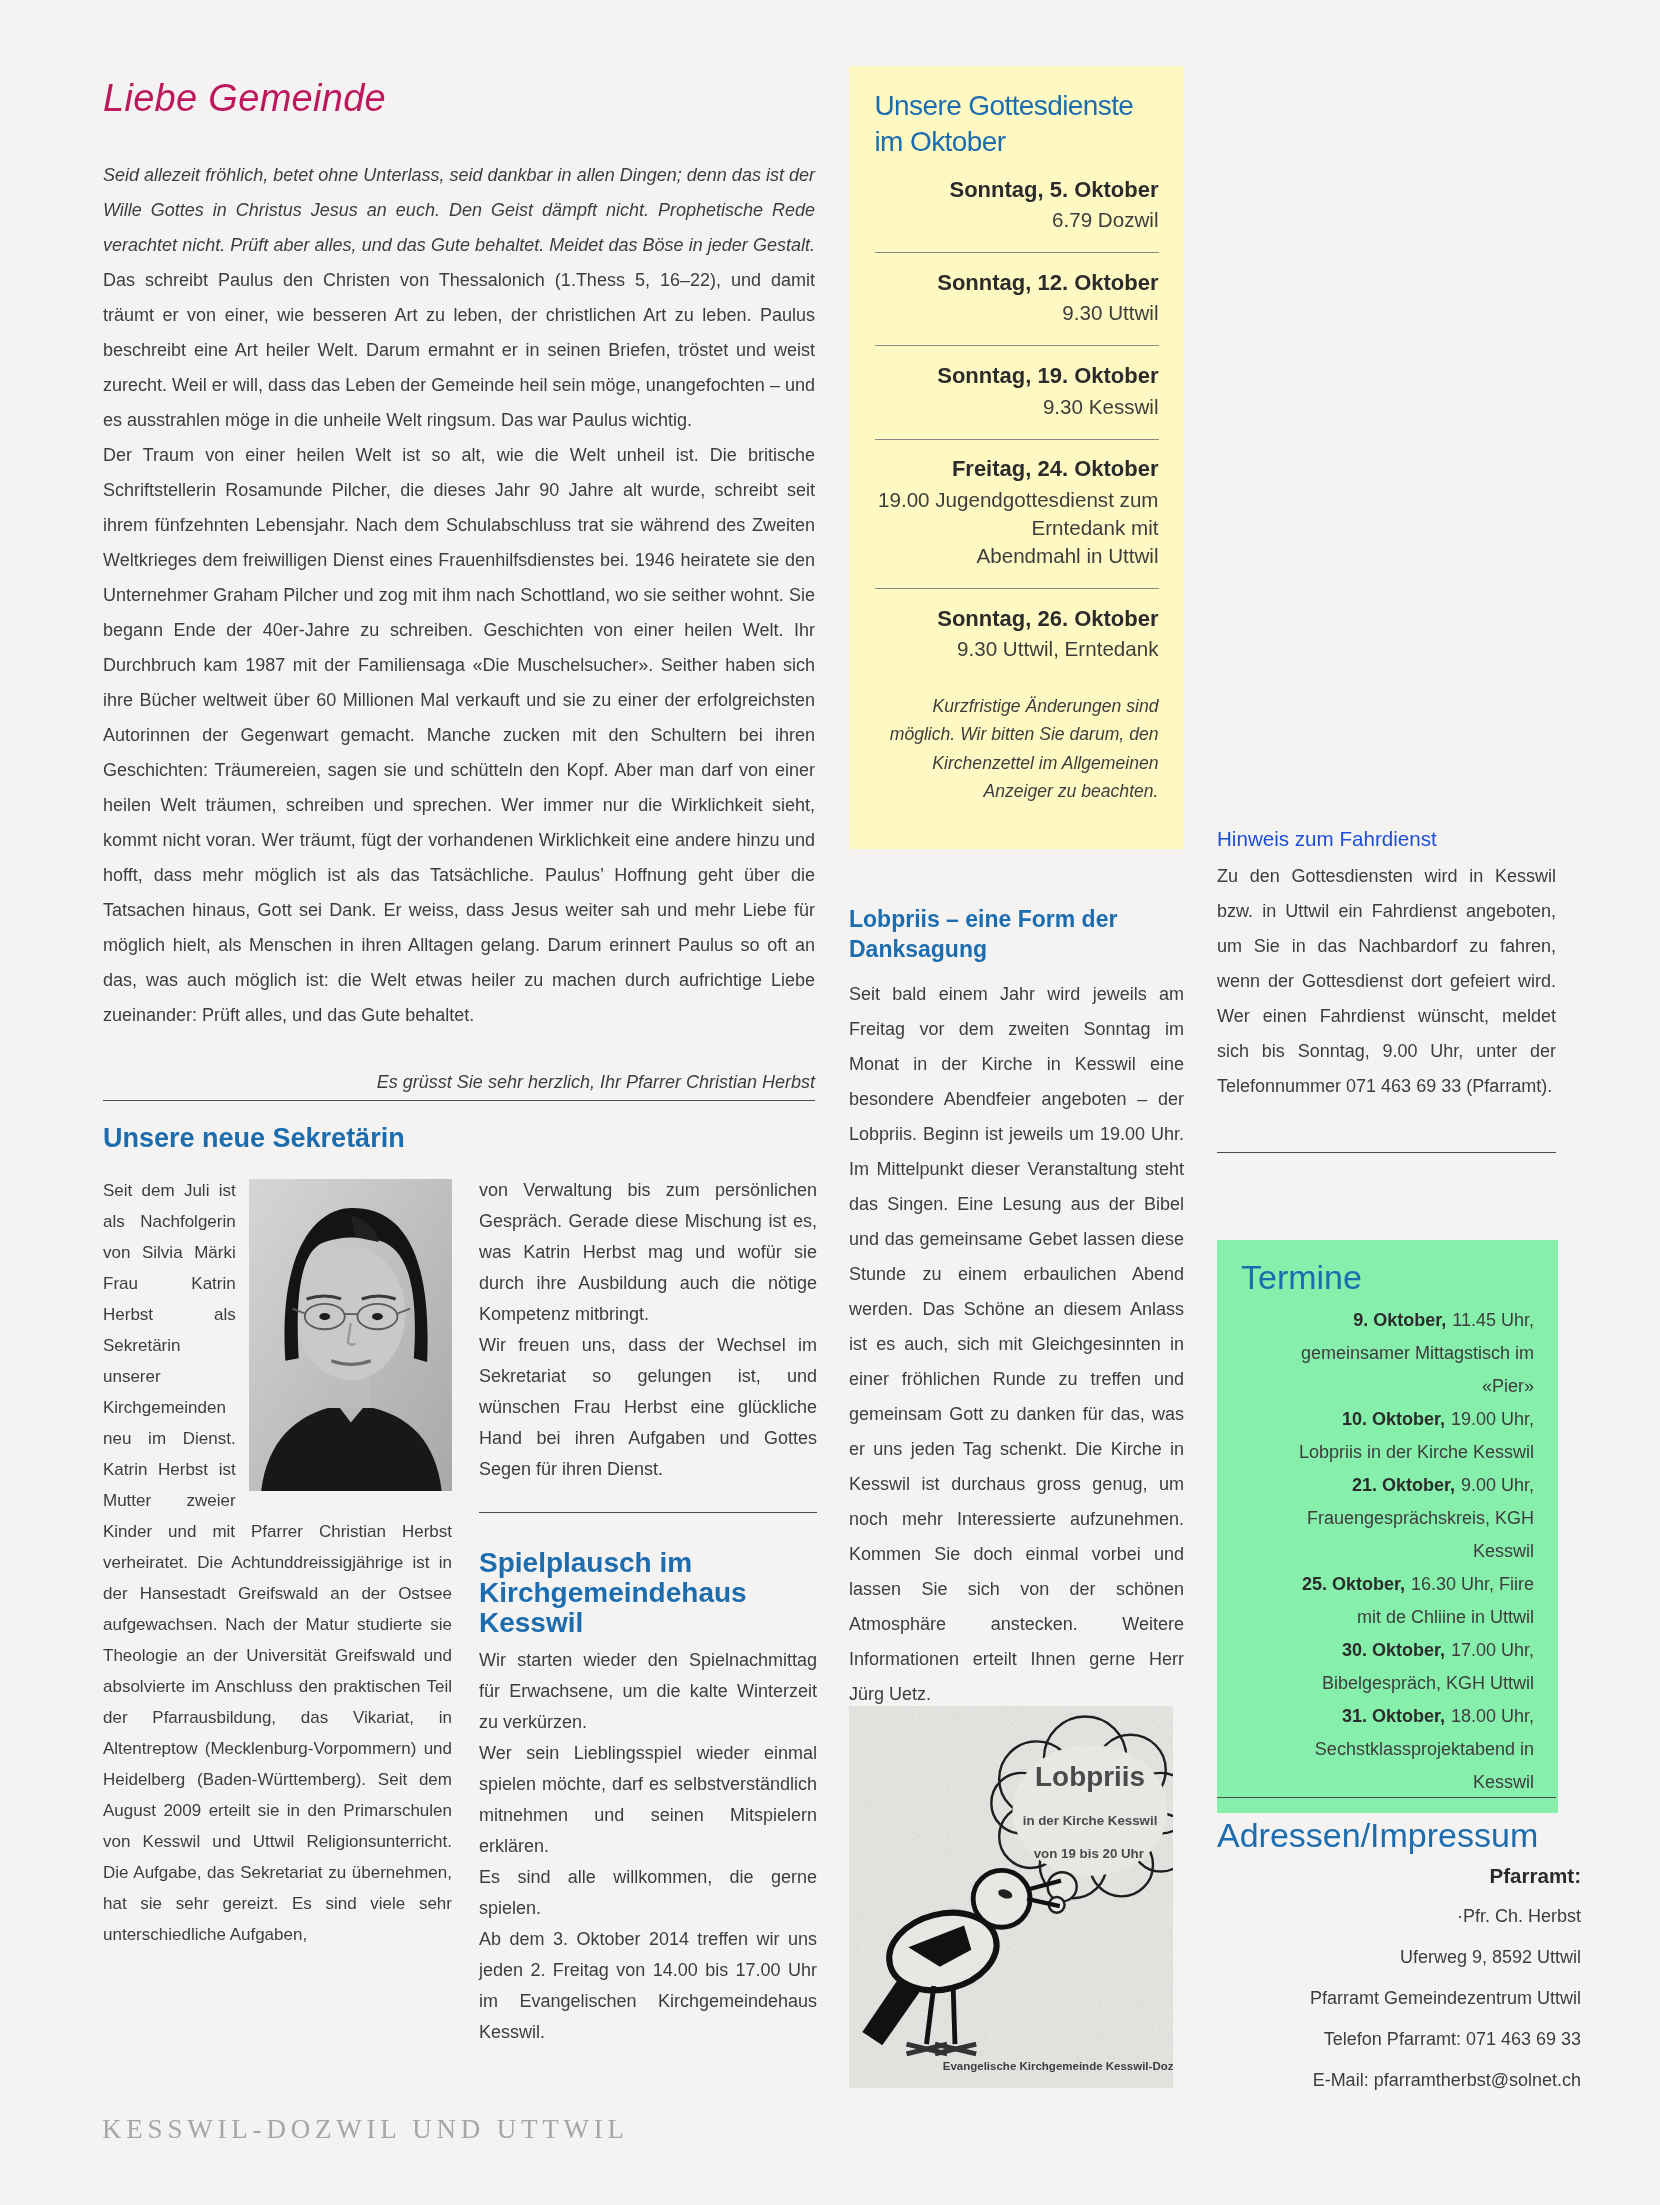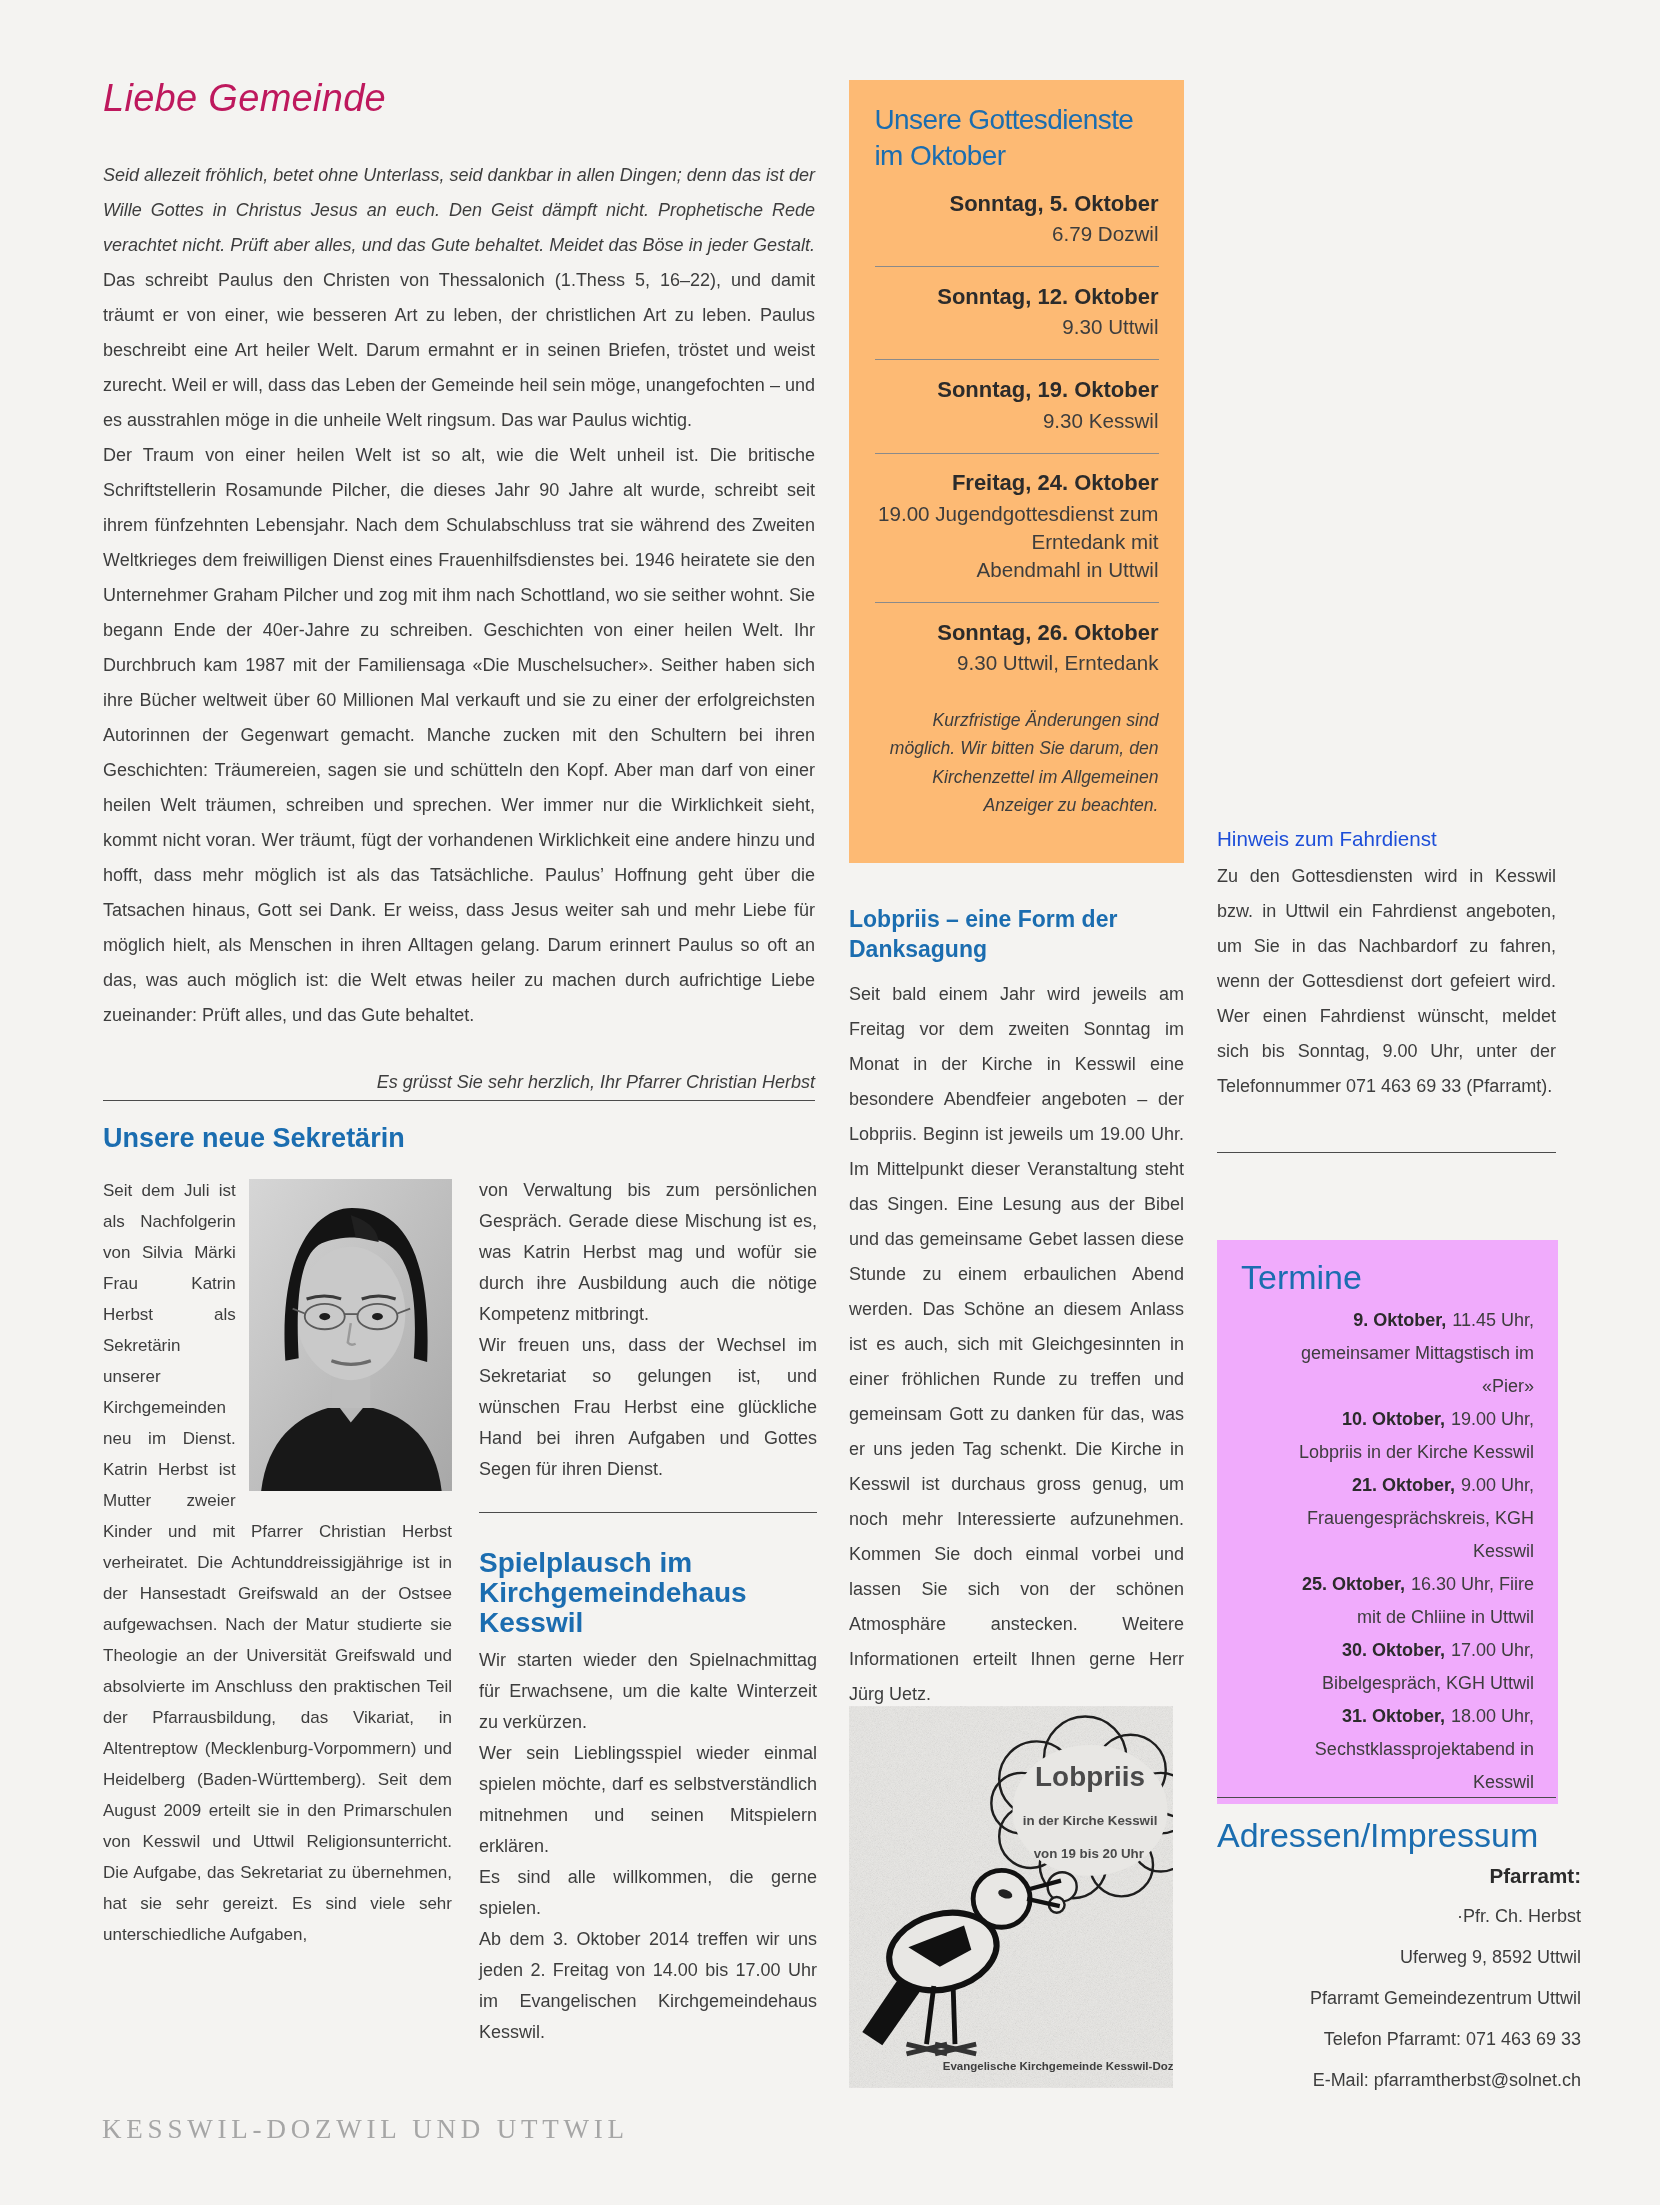--- a/index.html
+++ b/index.html
@@ -39,22 +39,22 @@
   }
   .sek-col2{position:absolute;left:479px;top:1175px;width:338px;}
   .sek-col2 p{font-size:18px;line-height:31px;}
   .sek-col2 .rule{margin-top:27px;}
   .sub-head{
     margin:35px 0 7.3px 0;font-size:28px;line-height:30px;font-weight:bold;color:#1b6db0;
   }
 
   
   .services-box{
-    position:absolute;left:849px;top:80px;width:335px;height:783px;
-    background:#fdba74;box-sizing:border-box;padding:22px 25.5px 0 25.5px;
+    position:absolute;left:849px;top:66px;width:335px;height:783px;
+    background:#fef9c3;box-sizing:border-box;padding:22px 25.5px 0 25.5px;
   }
   .services-box h2{
     margin:0 0 15.8px 0;font-size:28px;line-height:36px;font-weight:400;
     color:#1b6db0;letter-spacing:-0.6px;
   }
   .svc-date{font-size:22px;line-height:28px;font-weight:bold;color:#2b2b2b;}
   .svc-detail{font-size:20.6px;line-height:28px;margin-top:2.4px;color:#3d3d3d;}
   .svc-detail.ind{padding-left:13.3px;}
   .svc-detail.hang{padding-left:59px;text-indent:-59px;}
   .svc-rule{margin:18px 0 15.8px 0;}
@@ -68,21 +68,21 @@
   
   .flyer{position:absolute;left:849px;top:1706px;width:324px;height:382px;}
 
   
   .fahrdienst{position:absolute;left:1217px;top:824px;width:339px;}
   .fahrdienst h4{margin:0 0 6px 0;font-size:20.6px;line-height:29px;font-weight:normal;color:#1d4ed8;}
   .fahrdienst p{font-size:18px;line-height:35px;}
   .rule-r1{position:absolute;left:1217px;top:1152px;width:339px;}
   .termine-box{
     position:absolute;left:1217px;top:1240px;width:341px;box-sizing:border-box;
-    background:#f0abfc;padding:18px 24px 5px 24px;
+    background:#86efac;padding:18px 24px 14px 24px;
   }
   .termine-box h2{
     margin:0 0 7.3px 0;font-size:34px;line-height:39px;font-weight:400;color:#1b6db0;
   }
   .termin{font-size:18px;line-height:33px;margin-left:38px;}
   .termin b{color:#2b2b2b;margin-right:6px;}
   .rule-r2{position:absolute;left:1217px;top:1797px;width:339px;}
   .impressum{position:absolute;left:1217px;top:1816px;width:364px;}
   .impressum h2{margin:0 0 6px 0;font-size:34px;line-height:39px;font-weight:400;color:#1b6db0;}
   .impressum .sub{font-size:20.6px;font-weight:bold;color:#2b2b2b;line-height:30px;margin-bottom:4.8px;}

